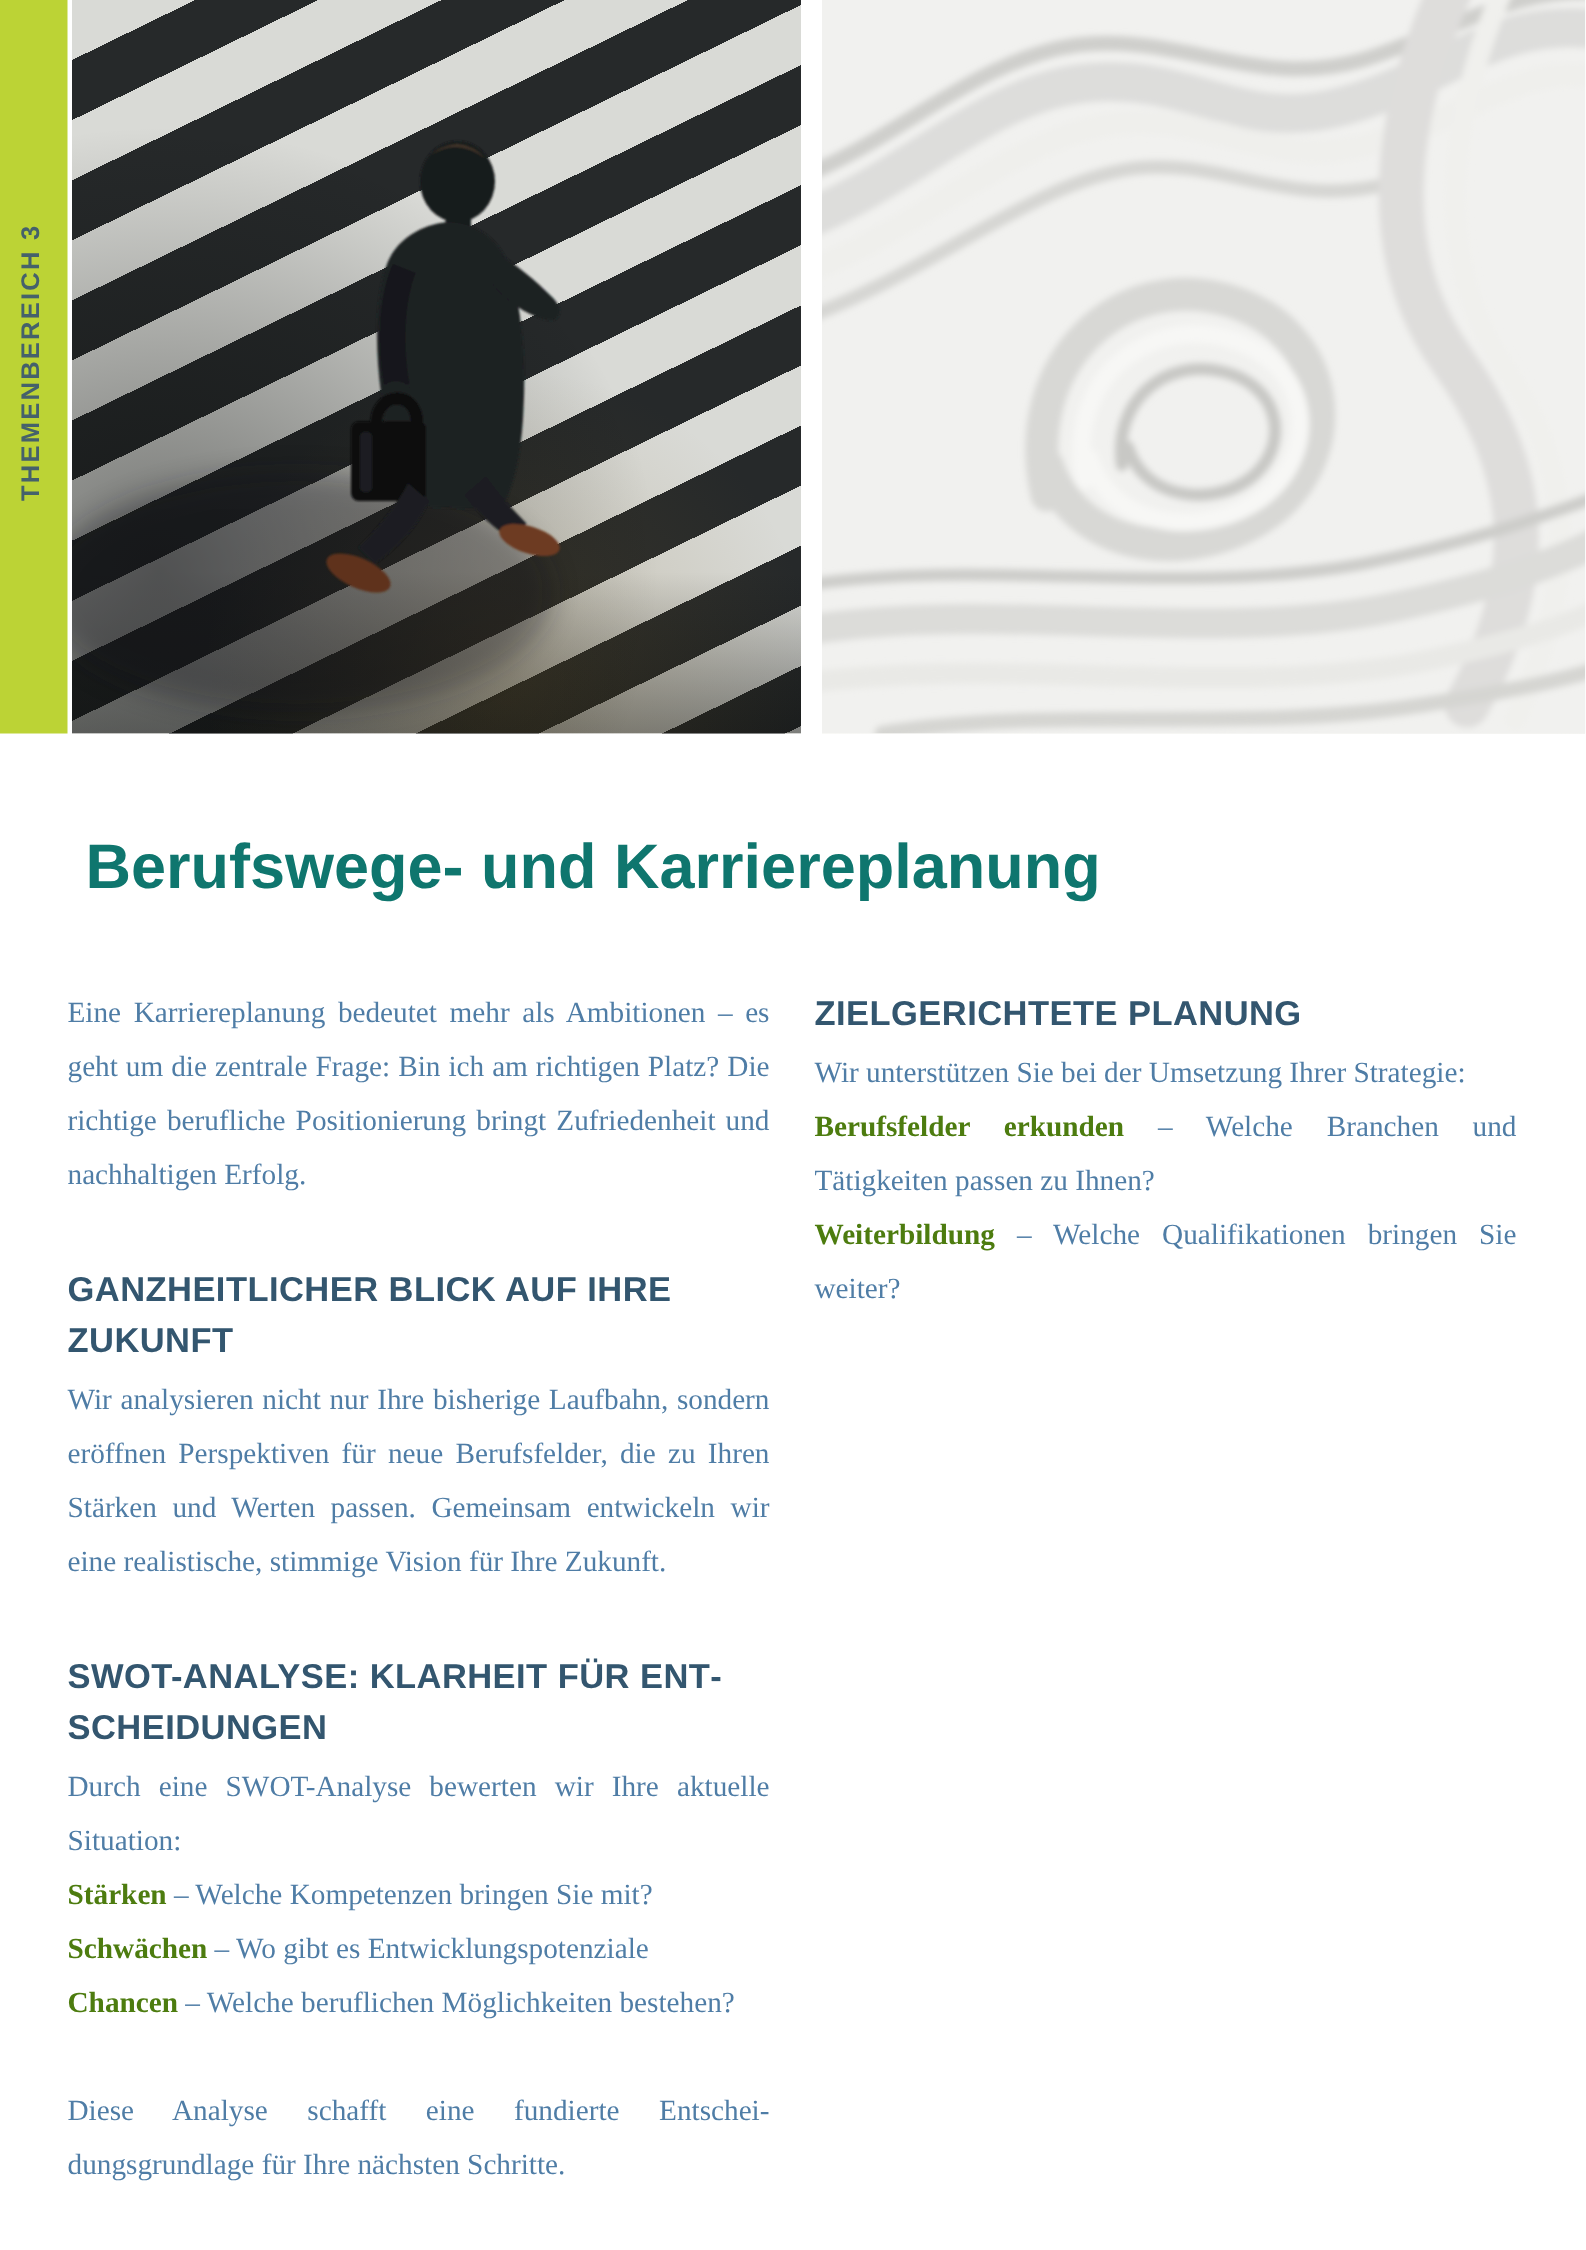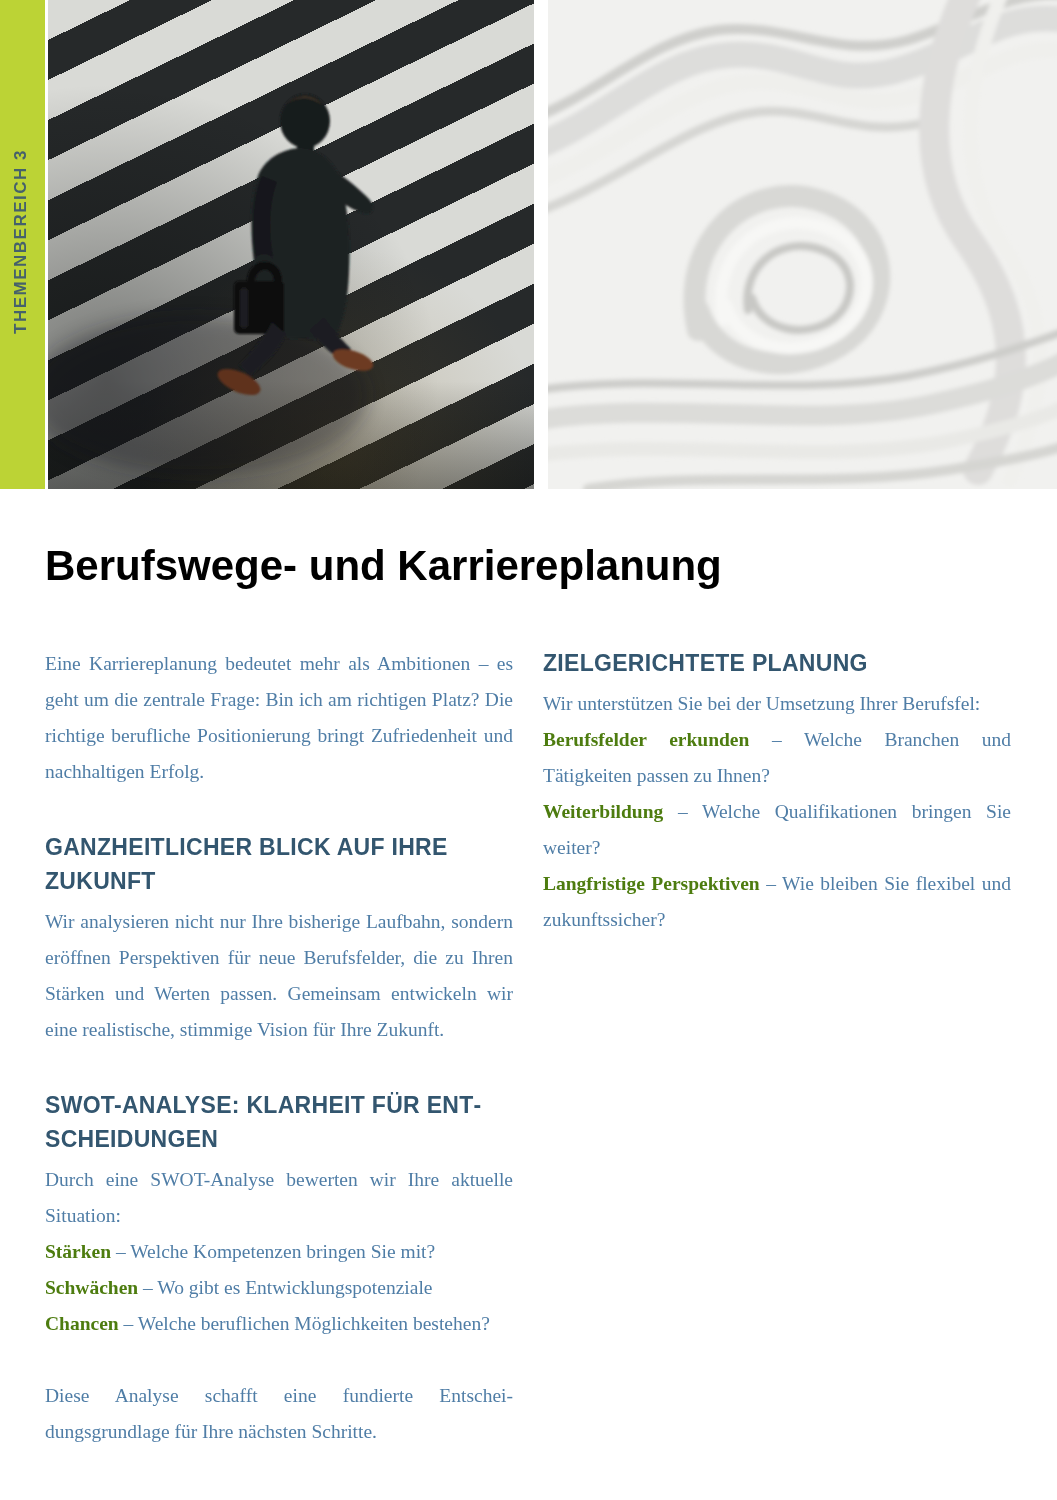--- a/index.html
+++ b/index.html
@@ -34,22 +34,22 @@
   }
   .hero-left svg, .hero-right svg { position:absolute; inset:0; display:block; }
   .hero-right {
     position:absolute; left:548px; top:0; width:509px; height:489px; overflow:hidden;
     background:linear-gradient(120deg,#f5f5f3,#e8e8e5);
   }
 
   
   .content { position:absolute; left:45px; top:542px; width:967px; }
   h1.title {
-    margin:0; font-size:42px; line-height:48px; font-weight:bold;
-    color:#000000; letter-spacing:0px;
+    margin:12px; font-size:42px; line-height:48px; font-weight:bold;
+    color:#0f766e; letter-spacing:0px;
   }
   .columns { display:flex; gap:30px; margin-top:56px; }
   .col { width:468px; font-size:19.5px; line-height:36px; color:#4f7da6; text-align:justify; }
   .col p { margin:0;font-family:Liberation Serif, serif; }
   .col h2 {
     margin:40px 0 6px 0; font-size:23px; line-height:34px; font-weight:bold;
     color:#33566f; letter-spacing:0.3px; text-align:left;
   }
   .col h2.first { margin-top:0; }
   .term { font-weight:bold; color:#4d7c0f; }
@@ -143,23 +143,22 @@
         <p>Durch eine SWOT-Analyse bewerten wir Ihre aktu­elle Situation:</p>
         <p><span class="term">Stärken</span><span> – Welche Kompetenzen bringen Sie mit?</span></p>
         <p><span class="term">Schwächen</span><span> – Wo gibt es Entwicklungspotenziale</span></p>
         <p><span class="term">Chancen</span><span> – Welche beruflichen Möglichkeiten be­stehen?</span></p>
 
         <p class="closing">Diese Analyse schafft eine fundierte Entschei­dungsgrundlage für Ihre nächsten Schritte.</p>
       </div>
 
       <div class="col">
         <h2 class="first">ZIELGERICHTETE PLANUNG</h2>
-        <p>Wir unterstützen Sie bei der Umsetzung Ihrer Berufsfel:</p>
+        <p>Wir unterstützen Sie bei der Umsetzung Ihrer Strategie:</p>
         <p><span class="term">Berufsfelder erkunden</span><span> – Welche Branchen und Tätigkeiten passen zu Ihnen?</span></p>
         <p><span class="term">Weiterbildung</span><span> – Welche Qualifikationen bringen Sie weiter?</span></p>
-        <p><span class="term">Langfristige Perspektiven</span><span> – Wie bleiben Sie flexi­bel und zukunftssicher?</span></p>
 
       </div>
 
     </div>
   </div>
 
 </div>
 
 </body></html>

